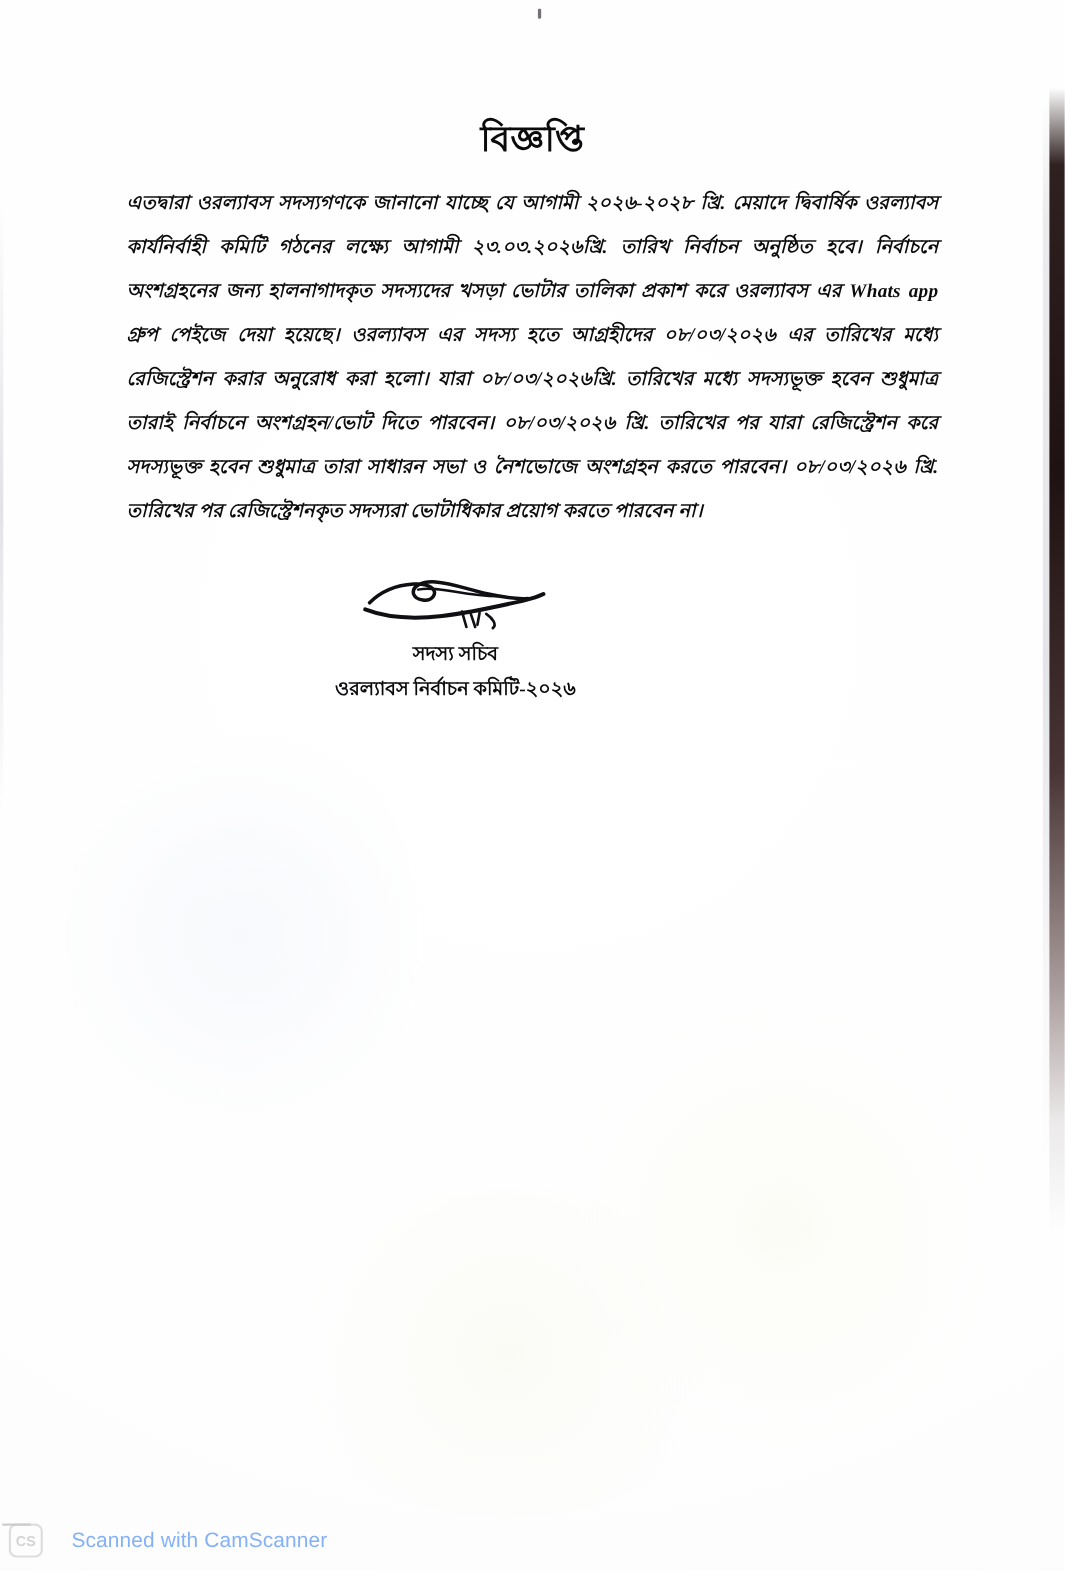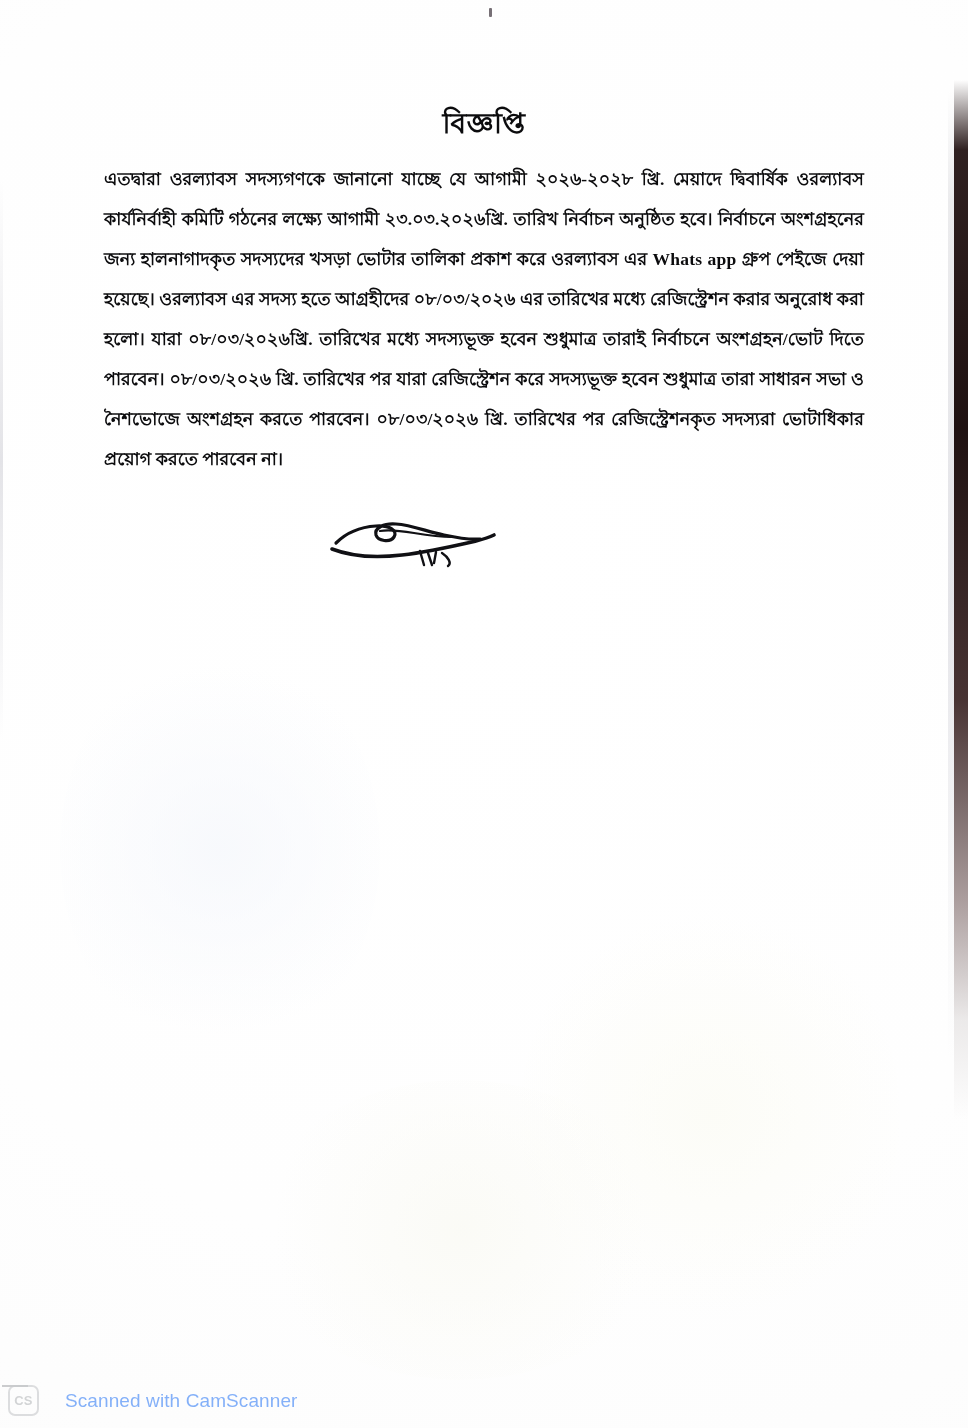--- a/index.html
+++ b/index.html
@@ -90,35 +90,36 @@
   #doc {
     position: absolute;
     left: 104px;
     top: 106px;
     width: 760px;
     color: #0b0b0d;
   }
 
   #notice-title {
     text-align: center;
-    font-size: 28px;
+    font-size: 32px;
     font-weight: 700;
     letter-spacing: .5px;
     margin: 0 0 18px 0;
     line-height: 1.25;
   }
 
   .para {
     text-align: justify;
     text-justify: inter-word;
     font-size: 17.5px;
     line-height: 40px;
     font-weight: 600;
-    margin: 0;
+    margin: 11px;
     letter-spacing: .1px;
+    font-style: italic;
   }
 
   #para-main {
     margin-bottom: 4px;
   }
 
   #para-note {
     margin-top: 6px;
   }
 
@@ -236,20 +237,22 @@
 
   <div id="signature-block">
     <div id="signature-mark">
       <svg width="180" height="58" viewBox="0 0 180 58" fill="none" aria-hidden="true">
         <path d="M12 30 C22 20, 36 14, 52 13 C66 12, 74 18, 70 24 C66 30, 54 28, 52 22 C50 15, 60 10, 72 11 C88 12, 104 19, 120 22 C134 25, 146 27, 156 26" stroke="#101014" stroke-width="3.2" stroke-linecap="round" fill="none"></path>
         <path d="M8 36 C26 43, 52 45, 78 42 C104 39, 130 33, 152 28 C160 26, 166 24, 170 22" stroke="#101014" stroke-width="3.6" stroke-linecap="round" fill="none"></path>
         <path d="M56 18 C66 16, 78 18, 90 20 C102 22, 116 24, 128 24" stroke="#101014" stroke-width="2.2" stroke-linecap="round" fill="none"></path>
         <path d="M96 38 L100 52 M104 40 L108 52 M112 39 L110 50 M118 40 C124 44, 128 50, 124 53" stroke="#101014" stroke-width="2.4" stroke-linecap="round" fill="none"></path>
       </svg>
     </div>
+    <div class="sig-line">সদস্য সচিব</div>
+    <div class="sig-line">ওরল্যাবস নির্বাচন কমিটি-২০২৬</div>
   </div>
 
 </div>
 
 <div id="camscanner-tick"></div>
 <div id="camscanner-watermark">
   <div id="camscanner-badge">CS</div>
   <div id="camscanner-label">Scanned with CamScanner</div>
 </div>
 

